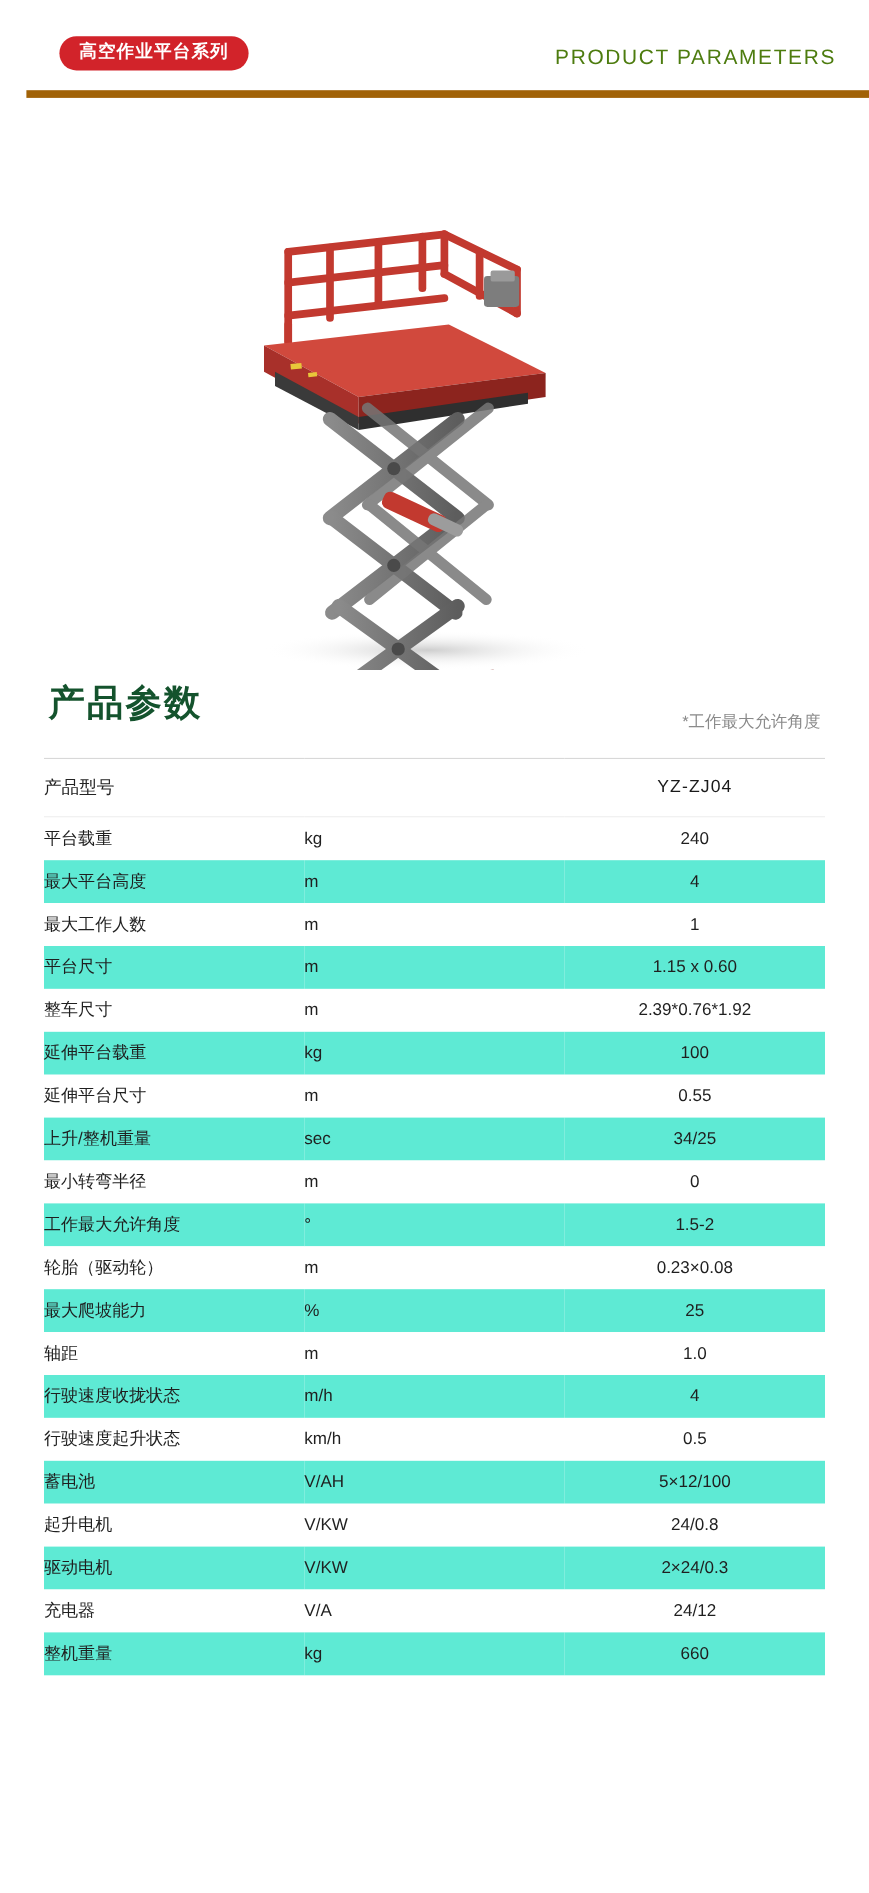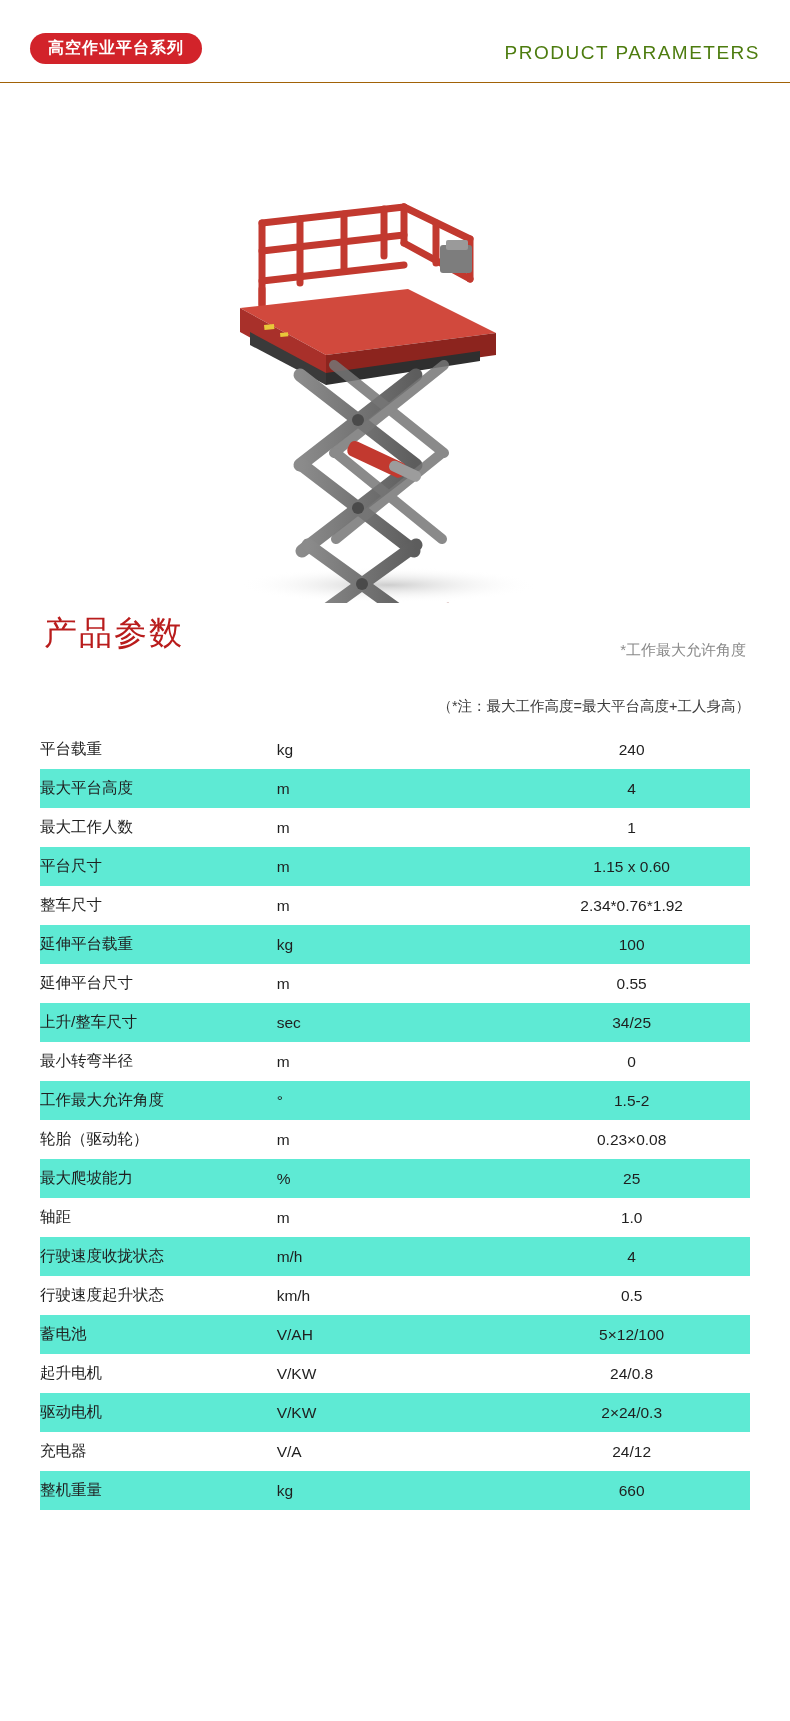--- a/index.html
+++ b/index.html
@@ -18,21 +18,22 @@
   .page {
     width: 790px;
     position: relative;
     background: #fff;
   }
 
   
   .header {
     height: 82px;
     position: relative;
-    border-bottom: 1px solid #a16207;
+    border-bottom: 7px solid #a16207;
+    margin-left: 24px;
   }
   .badge {
     position: absolute;
     left: 30px;
     top: 33px;
     background: #d2232a;
     color: #fff;
     font-size: 16px;
     font-weight: bold;
     letter-spacing: 1px;
@@ -69,23 +70,23 @@
   .title-block {
     position: relative;
     padding: 0 40px;
     height: 80px;
   }
   .title-cn {
     position: absolute;
     left: 44px;
     top: 8px;
     font-size: 33px;
-    font-weight: normal;
+    font-weight: bold;
     letter-spacing: 2px;
-    color: #b91c1c;
+    color: #14532d;
   }
   .title-note {
     position: absolute;
     right: 44px;
     top: 38px;
     font-size: 15px;
     color: #8a8a8a;
   }
 
   
@@ -278,22 +279,23 @@
   </div>
 
   <div class="title-block">
     <div class="title-cn">产品参数</div>
     <div class="title-note">*工作最大允许角度</div>
   </div>
 
   <div class="table-wrap">
     <table class="params">
       <tbody>
-        <tr class="note-row">
-          <td colspan="3">（*注：最大工作高度=最大平台高度+工人身高）</td>
+        <tr class="model-row">
+          <td class="model-label" colspan="2">产品型号</td>
+          <td class="model-value">YZ-ZJ04</td>
         </tr>
       <tr class="data-row plain">
             <td class="c-name">平台载重</td>
             <td class="c-unit">kg</td>
             <td class="c-val">240</td>
           </tr>
           <tr class="data-row alt">
             <td class="c-name">最大平台高度</td>
             <td class="c-unit">m</td>
             <td class="c-val">4</td>
@@ -304,34 +306,34 @@
             <td class="c-val">1</td>
           </tr>
           <tr class="data-row alt">
             <td class="c-name">平台尺寸</td>
             <td class="c-unit">m</td>
             <td class="c-val">1.15 x 0.60</td>
           </tr>
           <tr class="data-row plain">
             <td class="c-name">整车尺寸</td>
             <td class="c-unit">m</td>
-            <td class="c-val">2.34*0.76*1.92</td>
+            <td class="c-val">2.39*0.76*1.92</td>
           </tr>
           <tr class="data-row alt">
             <td class="c-name">延伸平台载重</td>
             <td class="c-unit">kg</td>
             <td class="c-val">100</td>
           </tr>
           <tr class="data-row plain">
             <td class="c-name">延伸平台尺寸</td>
             <td class="c-unit">m</td>
             <td class="c-val">0.55</td>
           </tr>
           <tr class="data-row alt">
-            <td class="c-name">上升/整车尺寸</td>
+            <td class="c-name">上升/整机重量</td>
             <td class="c-unit">sec</td>
             <td class="c-val">34/25</td>
           </tr>
           <tr class="data-row plain">
             <td class="c-name">最小转弯半径</td>
             <td class="c-unit">m</td>
             <td class="c-val">0</td>
           </tr>
           <tr class="data-row alt">
             <td class="c-name">工作最大允许角度</td>

